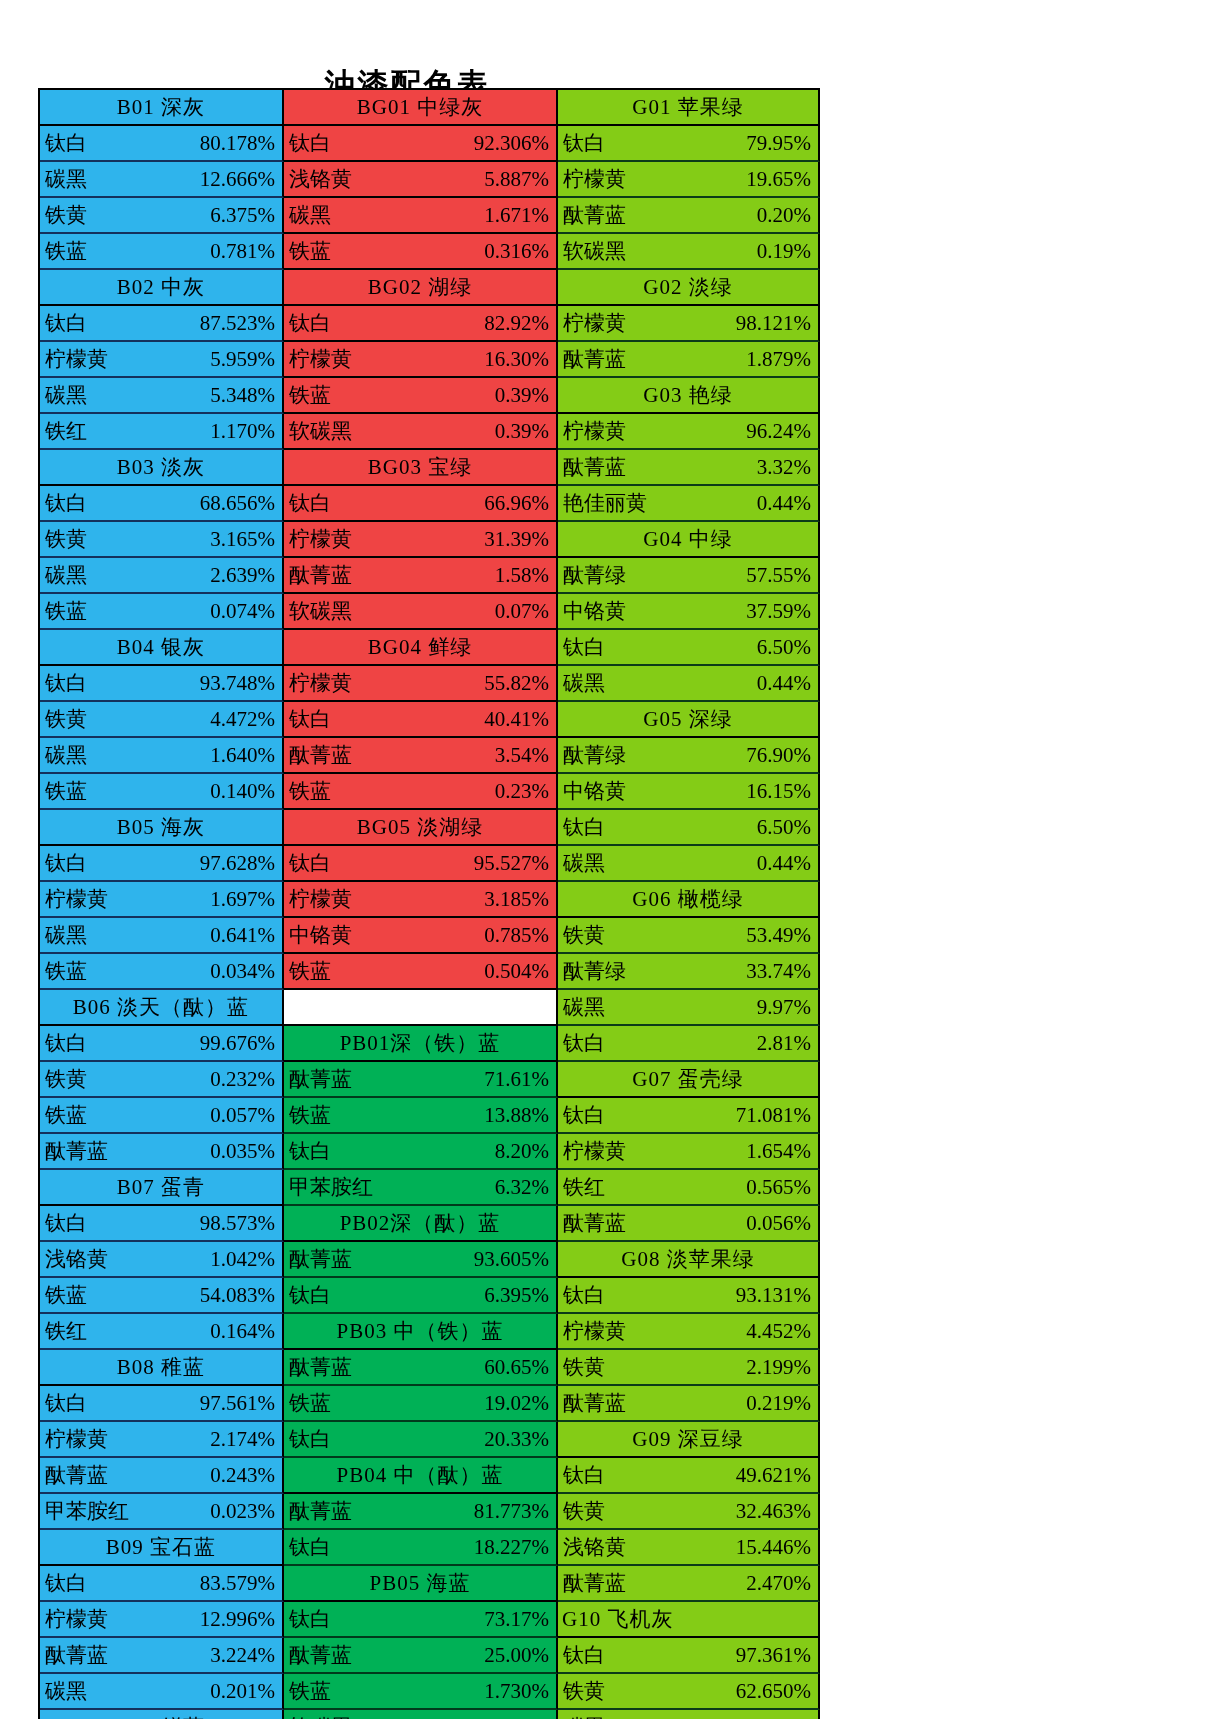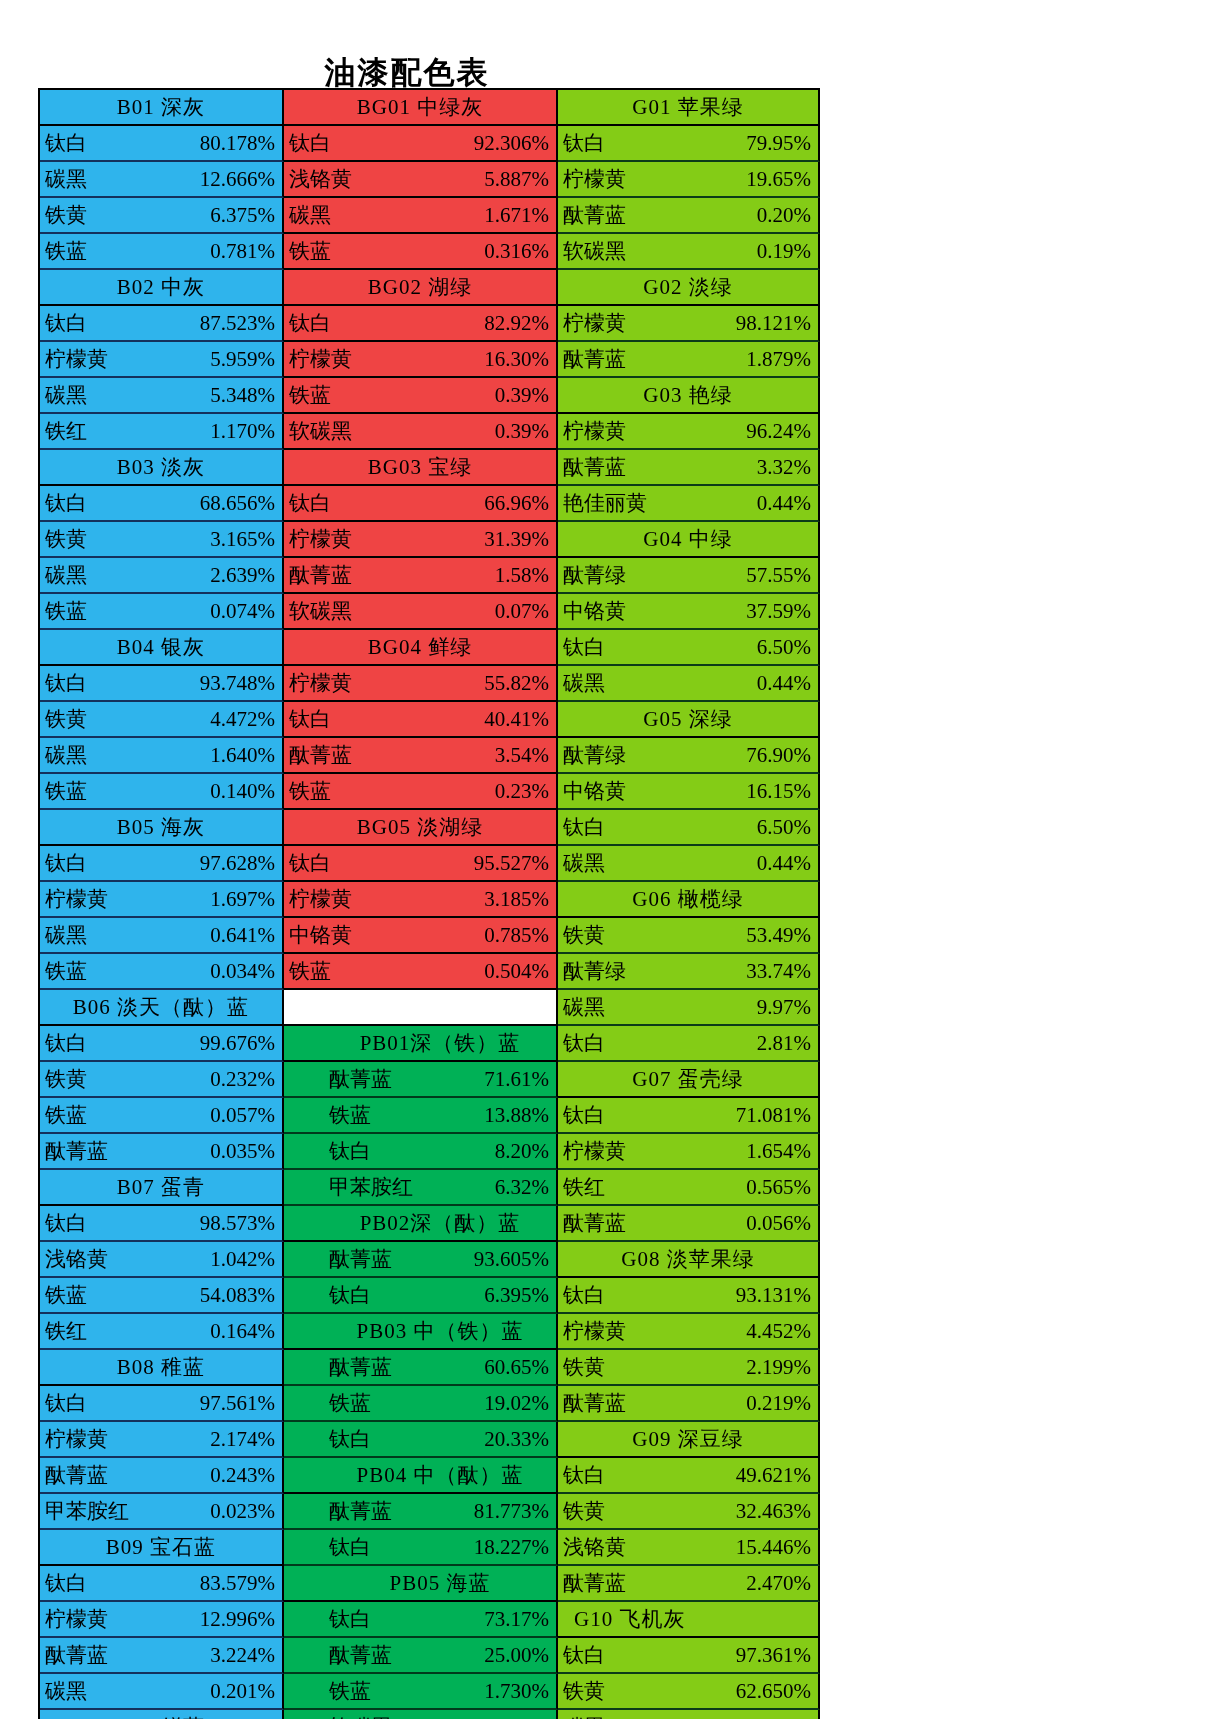--- a/index.html
+++ b/index.html
@@ -6,21 +6,21 @@
   html,body{margin:0;padding:0;}
   body{
     width:1214px;height:1719px;
     background:#ffffff;
     font-family:"Liberation Serif","DejaVu Serif",serif;
     overflow:hidden;
   }
   #sheet{position:relative;width:1214px;height:1719px;}
 
   #title{
-    position:absolute;left:0;top:52px;width:814px;
+    position:absolute;left:0;top:64px;width:814px;
     text-align:center;
     font-family:"DejaVu Serif",serif;
     font-weight:bold;
     font-size:31px;
     letter-spacing:2px;
     color:#000;
     white-space:nowrap;
   }
 
   #grid{
@@ -46,21 +46,21 @@
     position:relative;
     height:36px;
     box-sizing:border-box;
     border-bottom:2px solid #000;
     border-right:2px solid #000;
     display:flex;
     align-items:center;
     overflow:hidden;
   }
   .row.hdr{justify-content:center;}
-  .row.hdr.left{justify-content:flex-start;padding-left:16px;}
+  .row.hdr.left{justify-content:flex-start;padding-left:4px;}
   .row .nm{
     font-size:21px;line-height:1;
     padding-left:5px;
     white-space:nowrap;
   }
   .row .vl{
     font-size:21px;line-height:1;
     margin-left:auto;
     padding-right:7px;
     white-space:nowrap;
@@ -69,21 +69,21 @@
   .row .hl{
     font-size:21px;line-height:1;
     white-space:nowrap;
     letter-spacing:1px;
   }
 
   
   .f-blue   {background:#2FB4EC;}
   .f-yellow {background:#ef4444;}
   .f-green  {background:#84cc16;}
-  .f-dgreen {background:#00B156;padding-left:40px;}
+  .f-dgreen {background:#00B156;}
   .f-white  {background:#FFFFFF;}
 
   
   .row.data{border-bottom:2px solid #14315c;}
   .row.data.on-yellow{border-bottom:2px solid #000;}
   .row.data.on-green{border-bottom:2px solid #0b3b18;}
   .row.data.on-dgreen{border-bottom:2px solid #003a1c;}
   .row.hdr{border-bottom:2px solid #000;}
 </style>
 </head>

